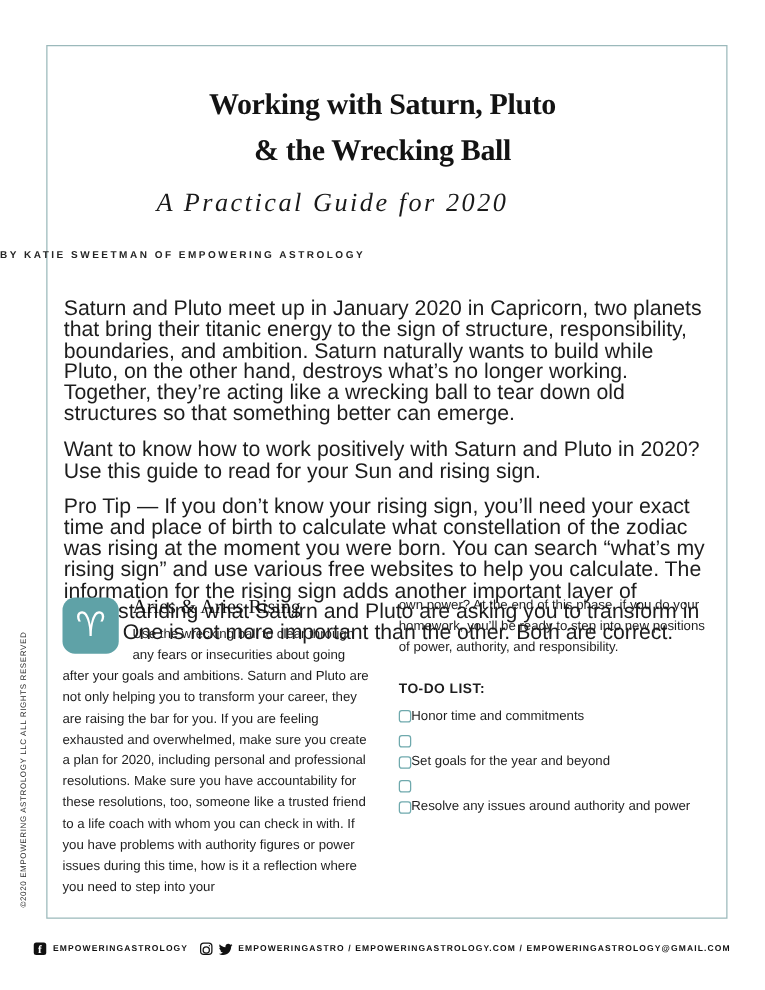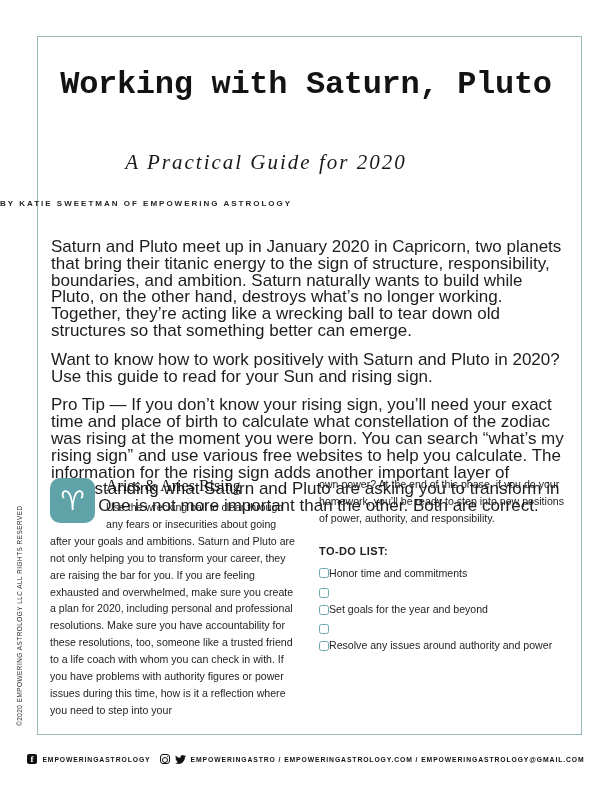--- a/index.html
+++ b/index.html
@@ -11,21 +11,21 @@
     position:absolute; left:37px; top:36px; width:545px; height:699px;
     border:1.5px solid #9bb9bb; box-sizing:border-box;
   }
   .copyright-vertical {
     position:absolute; left:16px; top:726px; width:212px;
     transform:rotate(-90deg); transform-origin:0 0;
     font-size:6.4px; letter-spacing:0.5px; color:#2b2b2b; white-space:nowrap;
   }
   .title {
     position:absolute; top:66px; left:0; width:612px; text-align:center;
-    font-family:Liberation Mono, monospace; font-weight:bold; font-size:32px;
+    font-family:Liberation Serif, serif; font-weight:bold; font-size:24px;
     line-height:37px; color:#131313; letter-spacing:-0.3px; margin:0;
   }
   .subtitle {
     position:absolute; top:150px; left:0; width:532px; text-align:center;
     font-family:"Liberation Serif", serif; font-style:italic; font-size:21px;
     letter-spacing:2px; color:#1a1a1a;
   }
   .byline {
     position:absolute; top:199px; left:0; width:612px; 
     font-size:8px; font-weight:bold; letter-spacing:2px; color:#252525;
@@ -80,20 +80,21 @@
 <body>
 
 <div class="page">
 
   <div class="frame"></div>
 
   <div class="copyright-vertical">©2020 EMPOWERING ASTROLOGY LLC ALL RIGHTS RESERVED</div>
 
   <h1 class="title">
     <div>Working with Saturn, Pluto</div>
+    <div>&amp; the Wrecking Ball</div>
   </h1>
 
   <div class="subtitle">A Practical Guide for 2020</div>
 
   <div class="byline">BY KATIE SWEETMAN OF EMPOWERING ASTROLOGY</div>
 
   <div class="intro">
     <p>Saturn and Pluto meet up in January 2020 in Capricorn, two planets that bring their titanic energy to the sign of structure, responsibility, boundaries, and ambition. Saturn naturally wants to build while Pluto, on the other hand, destroys what’s no longer working. Together, they’re acting like a wrecking ball to tear down old structures so that something better can emerge.</p>
     <p>Want to know how to work positively with Saturn and Pluto in 2020? Use this guide to read for your Sun and rising sign.</p>
     <p>Pro Tip — If you don’t know your rising sign, you’ll need your exact time and place of birth to calculate what constellation of the zodiac was rising at the moment you were born. You can search “what’s my rising sign” and use various free websites to help you calculate. The information for the rising sign adds another important layer of understanding what Saturn and Pluto are asking you to transform in 2020. One is not more important than the other. Both are correct.</p>

